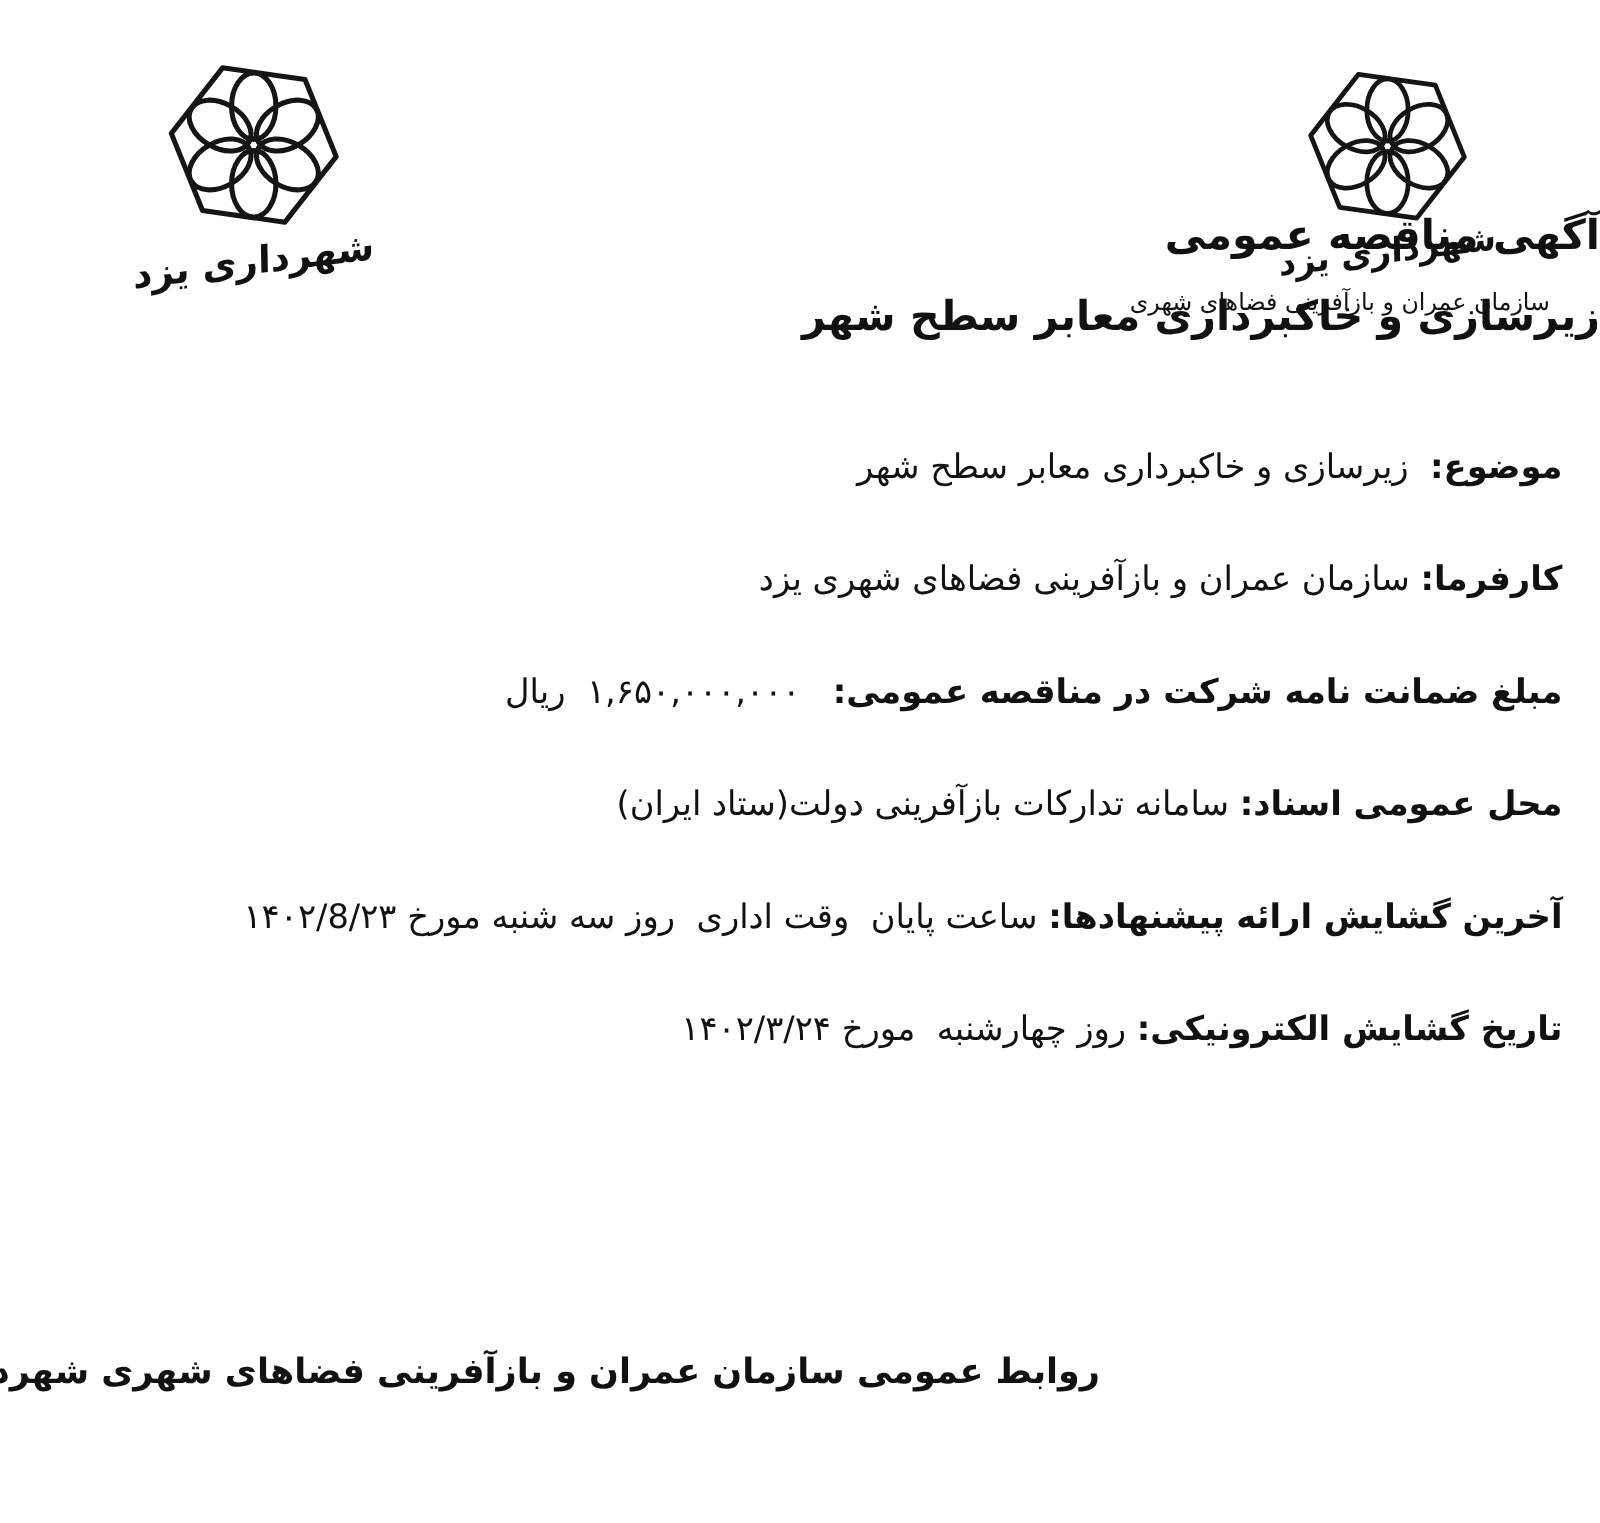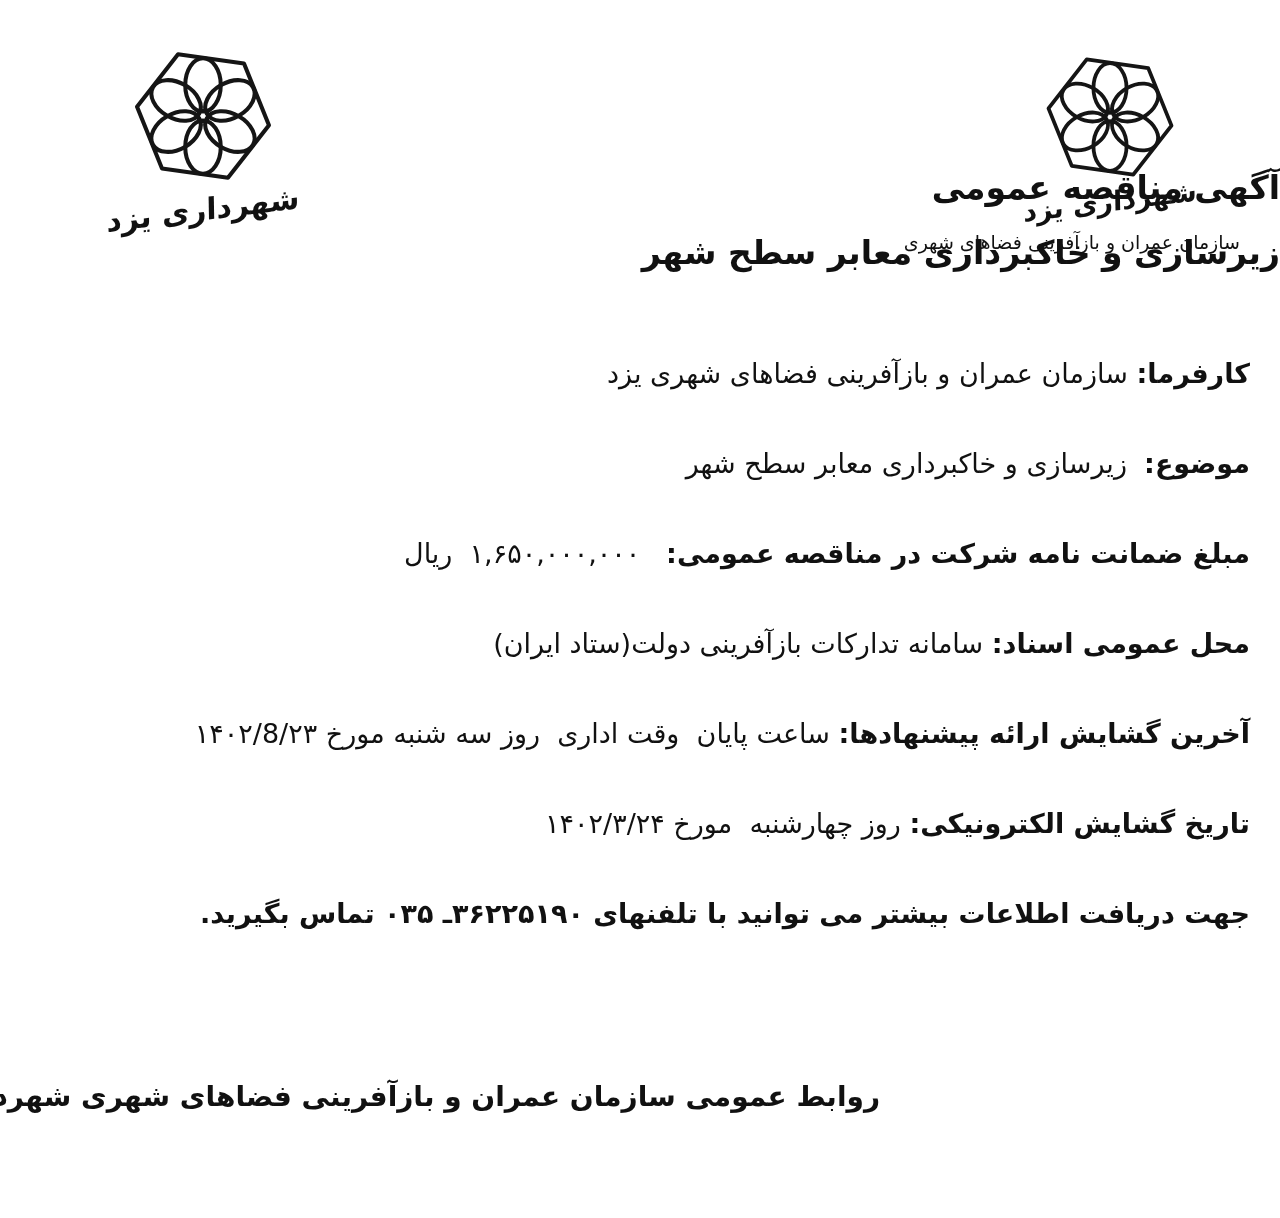--- a/index.html
+++ b/index.html
@@ -133,32 +133,31 @@
     <div class="logo-caption">سازمان عمران و بازآفرینی فضاهای شهری</div>
   </div>
 
   <div class="header">
     <h1 class="doc-title">آگهی مناقصه عمومی</h1>
     <h2 class="doc-subtitle">زیرسازی  و خاکبرداری معابر سطح شهر</h2>
   </div>
 
   <div class="body-block">
 
+    <p class="doc-line"><span class="lbl">موضوع:</span><span class="val">  زیرسازی و خاکبرداری معابر سطح شهر</span></p>
+
     <p class="doc-line"><span class="lbl">کارفرما:</span><span class="val"> سازمان عمران و بازآفرینی فضاهای شهری یزد</span></p>
-
-    <p class="doc-line"><span class="lbl">موضوع:</span><span class="val">  زیرسازی و خاکبرداری معابر سطح شهر</span></p>
 
     <p class="doc-line"><span class="lbl">مبلغ ضمانت نامه شرکت در مناقصه عمومی:</span><span class="val">   ۱,۶۵۰,۰۰۰,۰۰۰  ریال</span></p>
 
 
     <p class="doc-line"><span class="lbl">محل عمومی اسناد:</span><span class="val"> سامانه تدارکات بازآفرینی دولت(ستاد ایران)</span></p>
 
     <p class="doc-line"><span class="lbl">آخرین گشایش ارائه پیشنهادها:</span><span class="val"> ساعت پایان  وقت اداری  روز سه شنبه مورخ ۱۴۰۲/8/۲۳</span></p>
 
     <p class="doc-line"><span class="lbl">تاریخ گشایش الکترونیکی:</span><span class="val"> روز چهارشنبه  مورخ ۱۴۰۲/۳/۲۴</span></p>
 
-    <p class="doc-line contact"><span>جهت دریافت اطلاعات بیشتر می توانید با تلفنهای ۳۶۲۲۵۱۹۰ـ ۰۳۵ تماس بگیرید.</span></p>
 
   </div>
 
   <div class="signature">روابط عمومی سازمان عمران و بازآفرینی فضاهای شهری شهرداری یزد</div>
 
 </div>
 
 </body></html>

